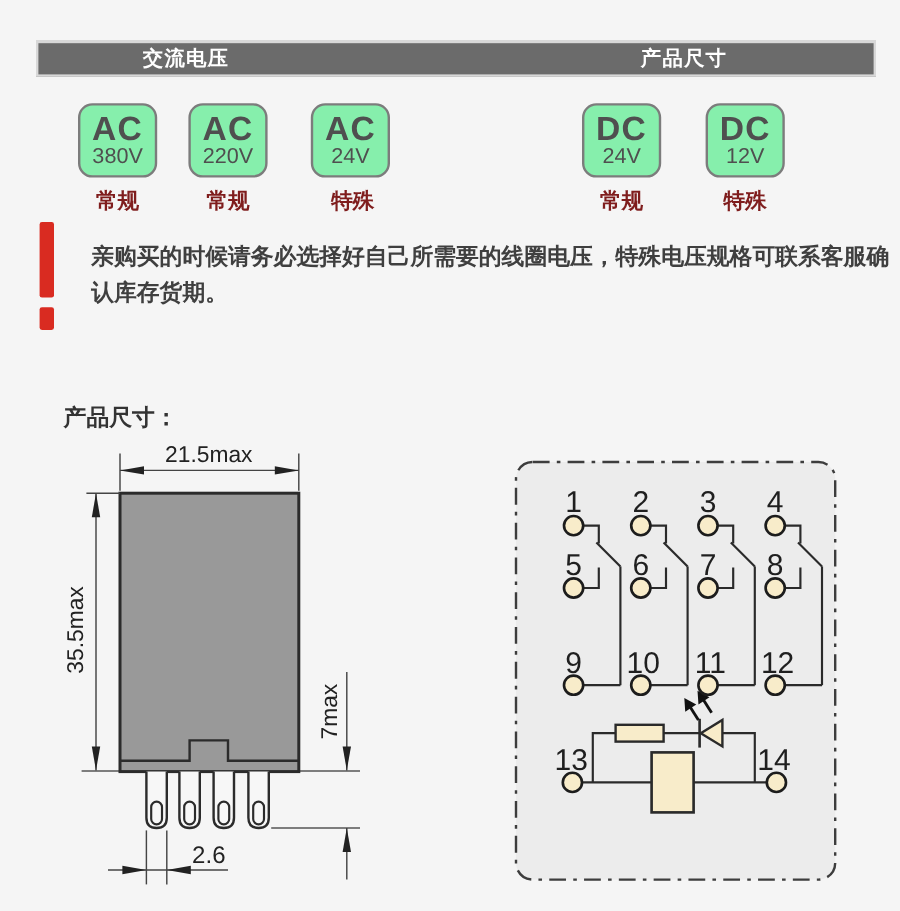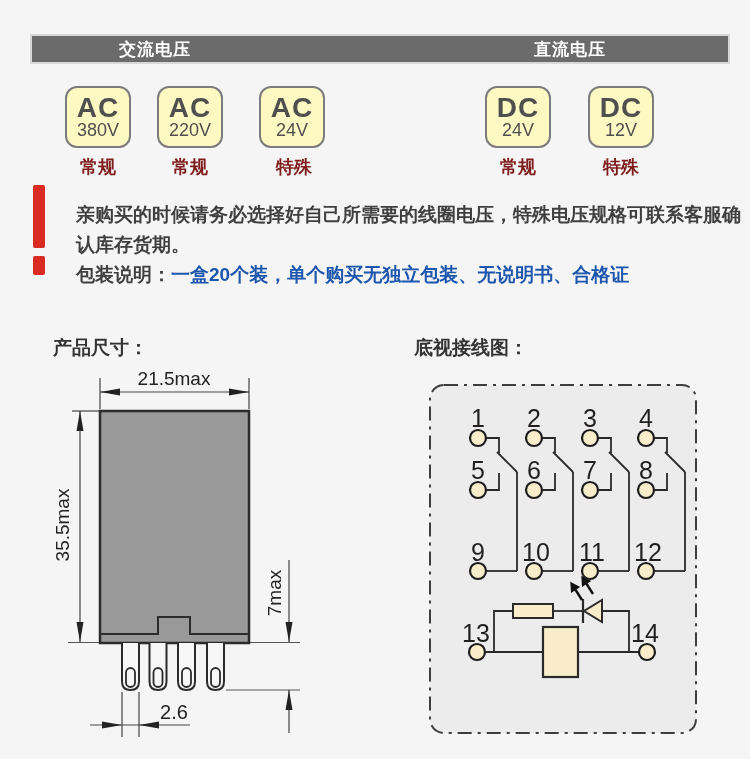--- a/index.html
+++ b/index.html
@@ -7,21 +7,21 @@
        font-family:"Liberation Sans","DejaVu Sans",sans-serif;}
   .page{position:relative;width:750px;height:759px;background:#f5f5f5;}
 
   
   .topbar{position:absolute;left:30px;top:34px;width:696px;height:26px;
           background:#6b6b6b;border:2px solid #d8d8d8;}
   .topbar .bar-label{position:absolute;top:50%;transform:translate(-50%,-50%);
           color:#ffffff;font-size:17px;font-weight:bold;white-space:nowrap;letter-spacing:1px;}
 
   
-  .vbox{position:absolute;top:86px;width:62px;height:58px;background:#fef9c3;
+  .vbox{position:absolute;top:86px;width:62px;height:58px;background:#86efac;
         border:2px solid #7c7c7c;border-radius:12px;display:flex;flex-direction:column;
         align-items:center;justify-content:center;}
   .vtype{font-size:28px;font-weight:bold;color:#4f4f4f;line-height:26px;letter-spacing:1px;}
   .vval{font-size:18px;font-weight:normal;color:#4f4f4f;line-height:19px;}
   .vtag{position:absolute;top:155px;width:66px;text-align:center;
         color:#7f1d1d;font-size:18px;font-weight:bold;}
 
   
   .excl-bar{position:absolute;left:33px;top:185px;width:12px;height:63px;
             background:#d92b21;border-radius:2px;}
@@ -45,21 +45,21 @@
   .dimtext{font-size:19px;fill:#222222;}
   .pinnum{font-size:25px;fill:#1f1f1f;}
 </style>
 </head>
 <body>
 
 <div class="page">
 
   <div class="topbar">
     <span class="bar-label" style="left:123px;text-align:center;">交流电压</span>
-    <span class="bar-label" style="left:538px;">直流电压</span>
+    <span class="bar-label" style="left:538px;">产品尺寸</span>
   </div>
 
   <div class="vbox" style="left:65px;">
     <span class="vtype">AC</span>
     <span class="vval">380V</span>
   </div>
   <div class="vbox" style="left:157px;">
     <span class="vtype">AC</span>
     <span class="vval">220V</span>
   </div>
@@ -79,25 +79,23 @@
   <div class="vtag" style="left:65px;">常规</div>
   <div class="vtag" style="left:157px;">常规</div>
   <div class="vtag" style="left:261px;">特殊</div>
   <div class="vtag" style="left:485px;">常规</div>
   <div class="vtag" style="left:588px;">特殊</div>
 
   <div class="excl-bar"></div>
   <div class="excl-dot"></div>
   <div class="notice">
     <p>亲购买的时候请务必选择好自己所需要的线圈电压，特殊电压规格可联系客服确认库存货期。</p>
-    <p><span>包装说明：</span><span class="blue">一盒20个装，单个购买无独立包装、无说明书、合格证</span></p>
   </div>
 
   <div class="sec-title sec-dim">产品尺寸：</div>
-  <div class="sec-title sec-wiring">底视接线图：</div>
 
   <svg class="fig fig-dim" width="280" height="400" viewBox="0 0 280 400">
 
     <line x1="28" y1="287.5" x2="260" y2="287.5" stroke="#555" stroke-width="1.2"></line>
     <line x1="186" y1="335" x2="260" y2="335" stroke="#555" stroke-width="1.2"></line>
 
     <rect x="60" y="56" width="149" height="232" fill="#999999" stroke="#2b2b2b" stroke-width="2.5"></rect>
     <path d="M60,279 H118 V262 H150 V279 H209" fill="none" stroke="#2b2b2b" stroke-width="2"></path>
 
     <g fill="#f7f7f7" stroke="#2b2b2b" stroke-width="2">

